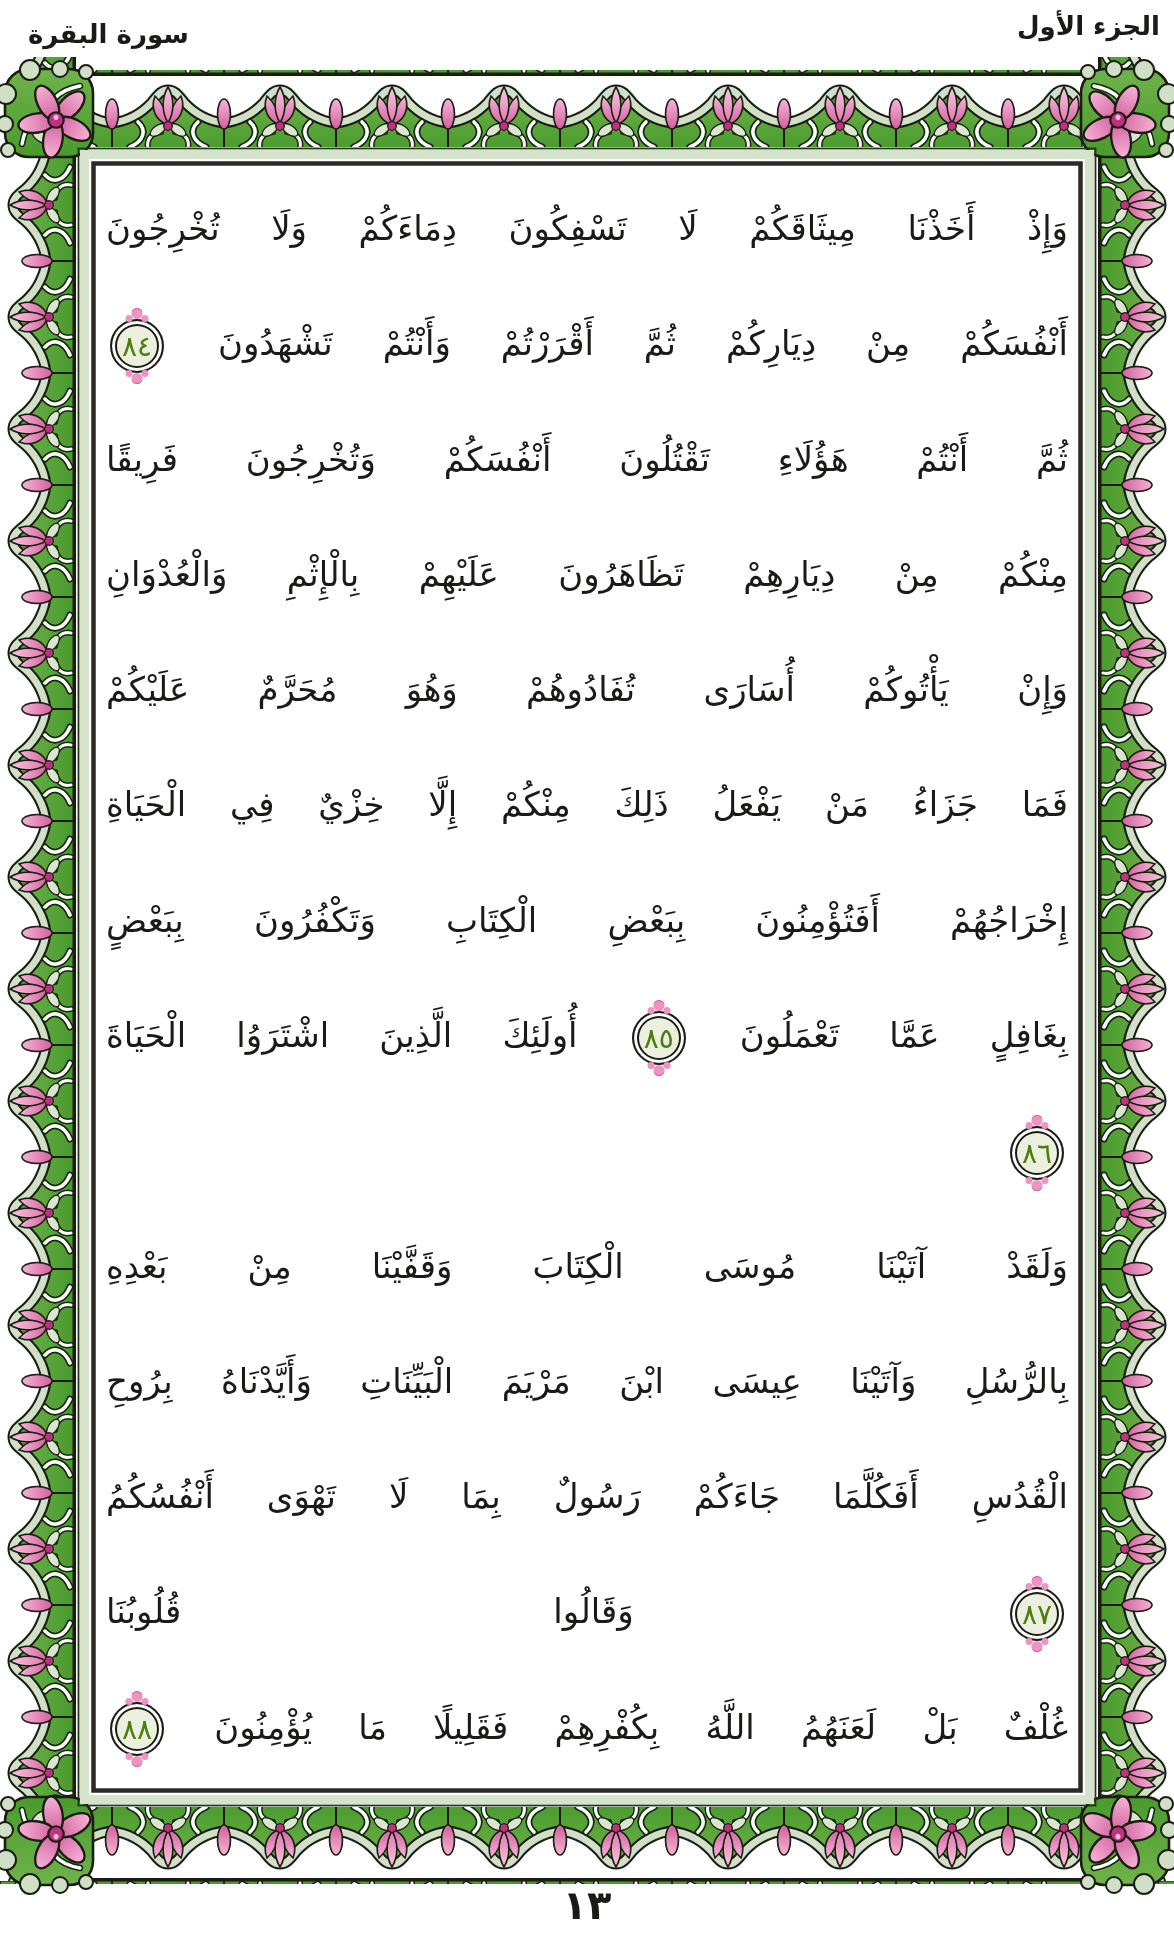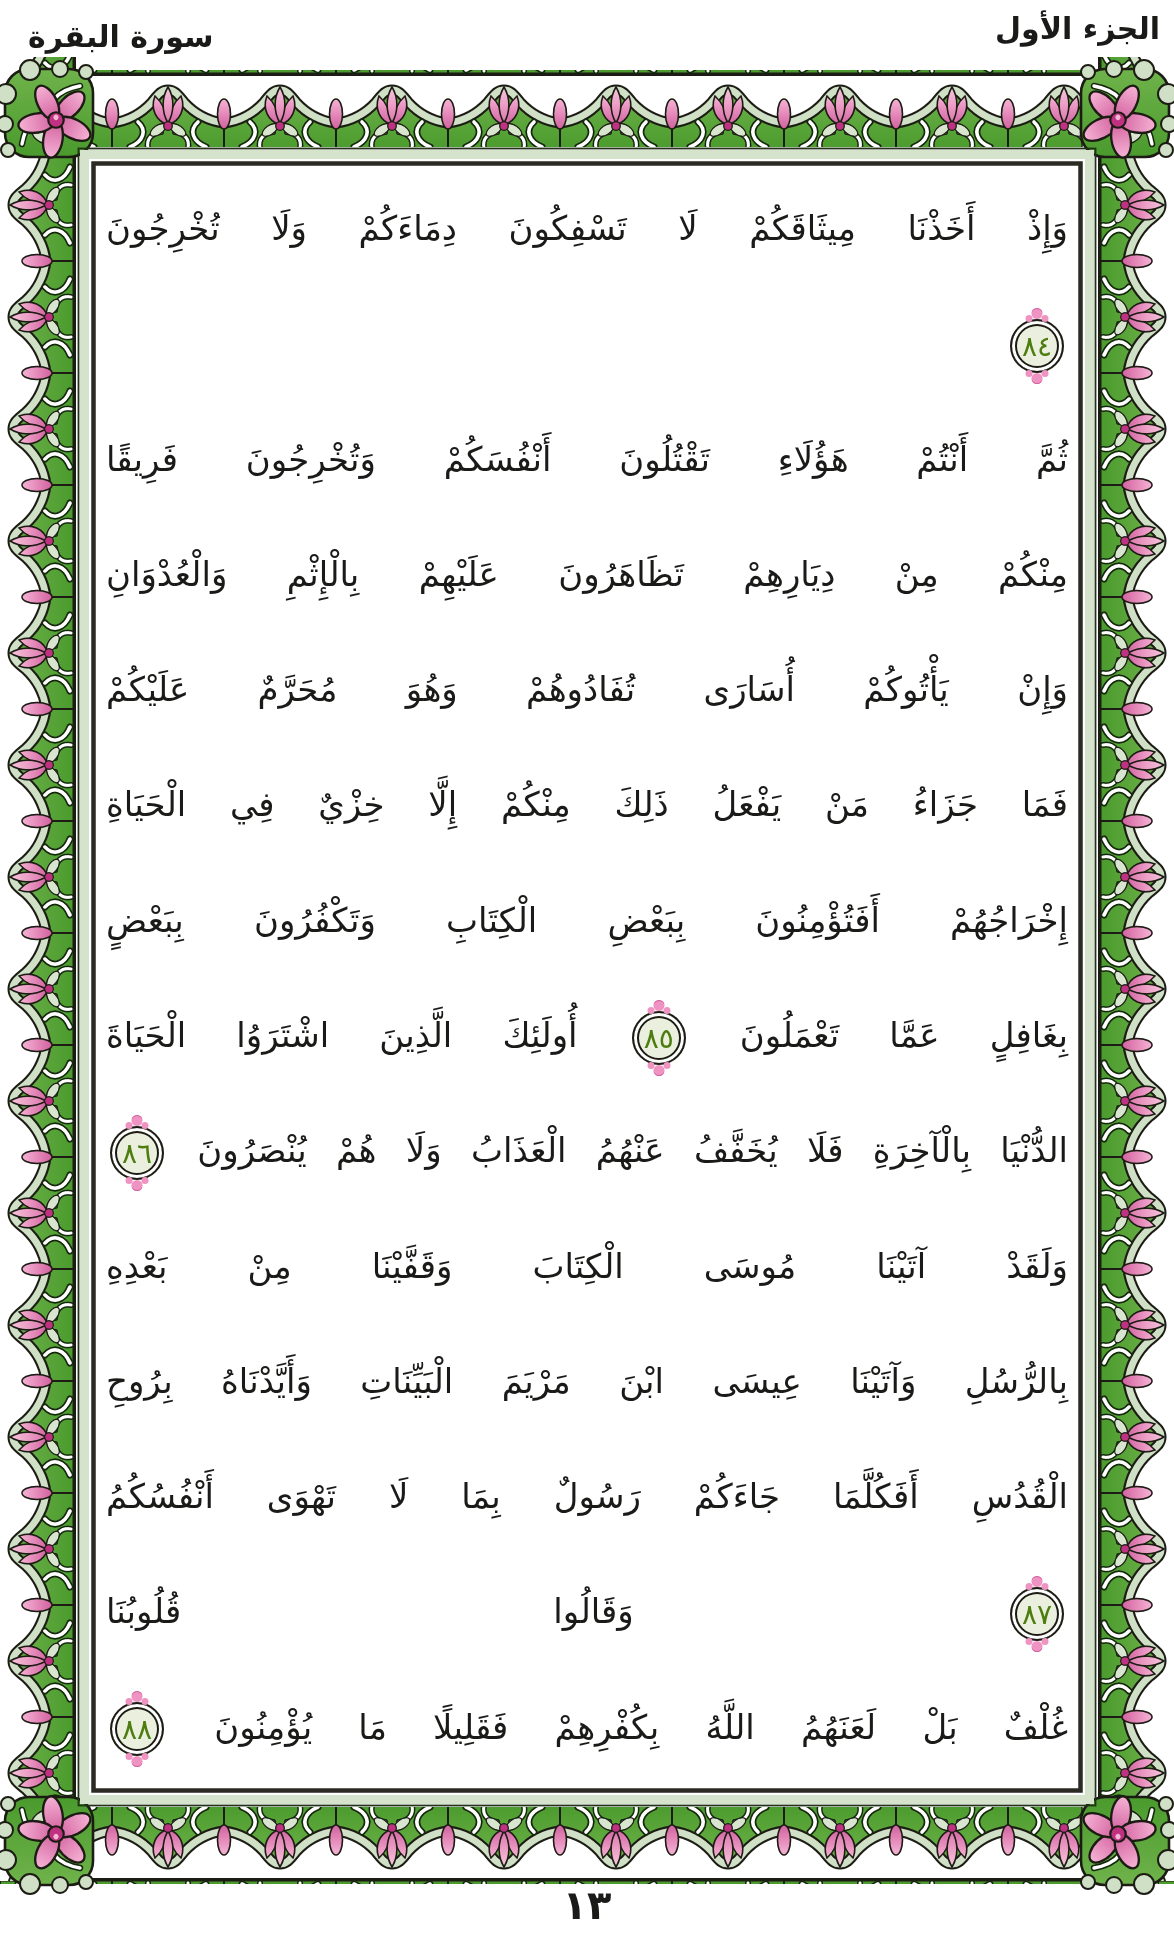--- a/index.html
+++ b/index.html
@@ -6,21 +6,21 @@
     --green:#57a336; --green-hi:#7cbd55; --green-light:#cfe0c6; --green-pale:#d8e6cf;
     --outline:#1c1c14; --frame:#2b2b24; --pink:#ef94c2; --pink-deep:#d2619f;
     --magenta:#c03181; --rosette-bg:#eaf0dd; --text:#1a1a18; --paper:#ffffff;
   }
   *{margin:0;padding:0;box-sizing:border-box;}
   html,body{width:1174px;height:1941px;overflow:hidden;background:var(--paper);
     font-family:"DejaVu Sans",sans-serif;}
   .page{position:relative;width:1174px;height:1941px;background:var(--paper);}
 
   
-  .hdr{position:absolute;top:8px;color:var(--text);font-weight:bold;font-size:30px;
+  .hdr{position:absolute;top:8px;color:var(--text);font-weight:bold;font-size:26px;
     line-height:1.4;direction:rtl;}
   .hdr.right{right:14px;}
   .hdr.left{left:28px;top:16px;}
 
   
   .border-svg{position:absolute;left:0;top:0;width:1174px;height:1941px;pointer-events:none;}
 
   
   .text-block{position:absolute;left:106px;top:176px;width:962px;height:1614px;
     display:flex;flex-direction:column;justify-content:flex-end;z-index:2;}
@@ -147,32 +147,32 @@
 
     <g>
       <rect x="78.5" y="148.5" width="1017" height="1657" fill="none" stroke="#223318" stroke-width="1.8"></rect>
       <rect x="84.5" y="154.5" width="1005" height="1645" fill="none" stroke="#d5e3cc" stroke-width="9"></rect>
       <rect x="93.5" y="163.5" width="987" height="1627" fill="none" stroke="#2b2b24" stroke-width="4.5"></rect>
     </g>
   </svg>
 
   <div class="text-block">
       <div class="qline"><span class="seg">وَإِذْ أَخَذْنَا مِيثَاقَكُمْ لَا تَسْفِكُونَ دِمَاءَكُمْ وَلَا تُخْرِجُونَ</span></div>
-      <div class="qline"> <span class="ayah">
+      <div class="qline"><span class="seg">أَنْفُسَكُمْ مِنْ دِيَارِكُمْ ثُمَّ أَقْرَرْتُمْ وَأَنْتُمْ تَشْهَدُونَ</span> <span class="ayah">
           <span class="num">٨٤</span>
         </span></div>
       <div class="qline"><span class="seg">ثُمَّ أَنْتُمْ هَؤُلَاءِ تَقْتُلُونَ أَنْفُسَكُمْ وَتُخْرِجُونَ فَرِيقًا</span></div>
       <div class="qline"><span class="seg">مِنْكُمْ مِنْ دِيَارِهِمْ تَظَاهَرُونَ عَلَيْهِمْ بِالْإِثْمِ وَالْعُدْوَانِ</span></div>
       <div class="qline"><span class="seg">وَإِنْ يَأْتُوكُمْ أُسَارَى تُفَادُوهُمْ وَهُوَ مُحَرَّمٌ عَلَيْكُمْ</span></div>
       <div class="qline"><span class="seg">فَمَا جَزَاءُ مَنْ يَفْعَلُ ذَلِكَ مِنْكُمْ إِلَّا خِزْيٌ فِي الْحَيَاةِ</span></div>
       <div class="qline"><span class="seg">إِخْرَاجُهُمْ أَفَتُؤْمِنُونَ بِبَعْضِ الْكِتَابِ وَتَكْفُرُونَ بِبَعْضٍ</span></div>
       <div class="qline"><span class="seg">بِغَافِلٍ عَمَّا تَعْمَلُونَ</span> <span class="ayah">
           <span class="num">٨٥</span>
         </span> <span class="seg">أُولَئِكَ الَّذِينَ اشْتَرَوُا الْحَيَاةَ</span></div>
-      <div class="qline"><span class="seg">الدُّنْيَا بِالْآخِرَةِ فَلَا يُخَفَّفُ عَنْهُمُ الْعَذَابُ وَلَا هُمْ يُنْصَرُونَ</span> <span class="ayah">
+      <div class="qline"> <span class="ayah">
           <span class="num">٨٦</span>
         </span></div>
       <div class="qline"><span class="seg">وَلَقَدْ آتَيْنَا مُوسَى الْكِتَابَ وَقَفَّيْنَا مِنْ بَعْدِهِ</span></div>
       <div class="qline"><span class="seg">بِالرُّسُلِ وَآتَيْنَا عِيسَى ابْنَ مَرْيَمَ الْبَيِّنَاتِ وَأَيَّدْنَاهُ بِرُوحِ</span></div>
       <div class="qline"><span class="seg">الْقُدُسِ أَفَكُلَّمَا جَاءَكُمْ رَسُولٌ بِمَا لَا تَهْوَى أَنْفُسُكُمُ</span></div>
       <div class="qline"> <span class="ayah">
           <span class="num">٨٧</span>
         </span> <span class="seg">وَقَالُوا قُلُوبُنَا</span></div>
       <div class="qline"><span class="seg">غُلْفٌ بَلْ لَعَنَهُمُ اللَّهُ بِكُفْرِهِمْ فَقَلِيلًا مَا يُؤْمِنُونَ</span> <span class="ayah">
           <span class="num">٨٨</span>

